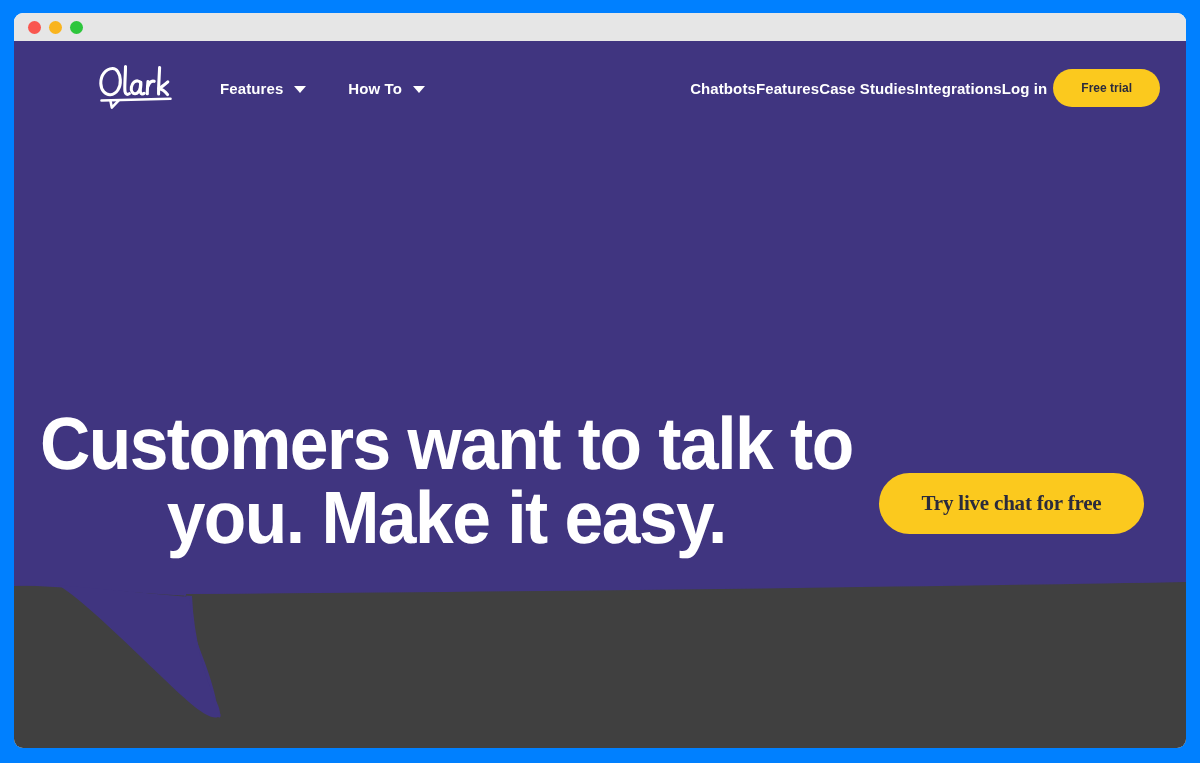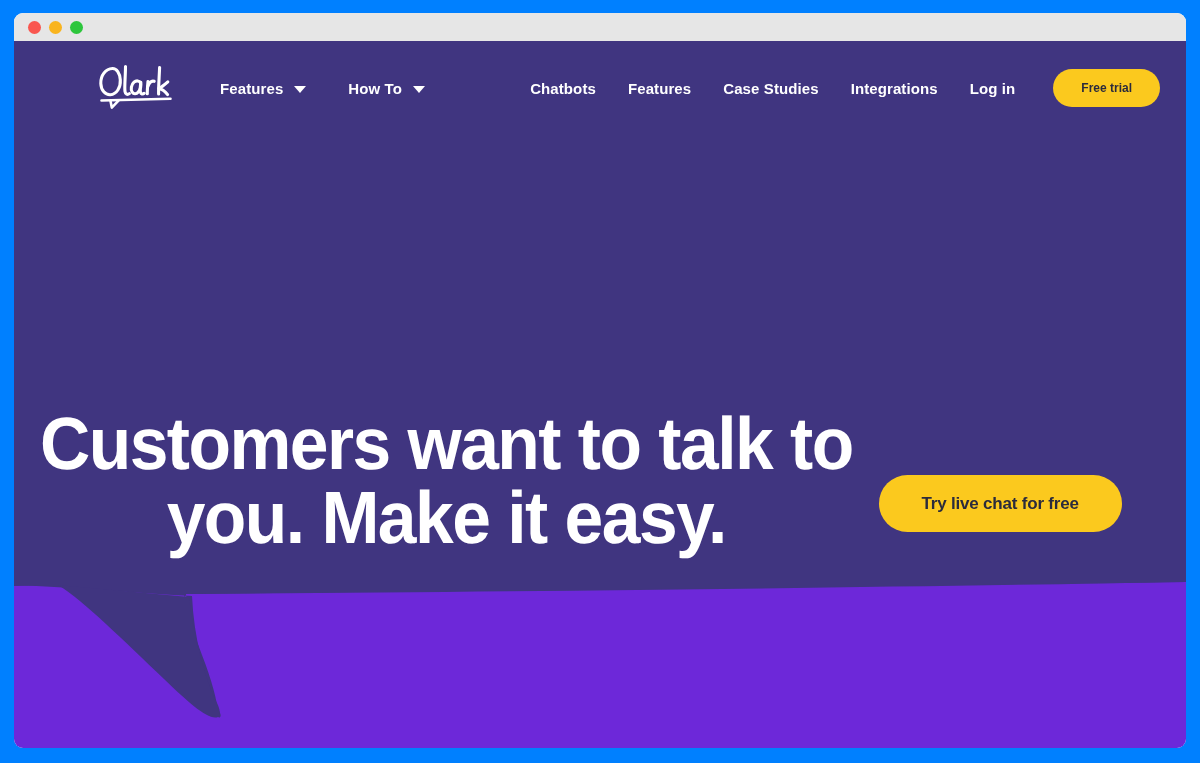--- a/index.html
+++ b/index.html
@@ -50,21 +50,21 @@
     display: block;
   }
   .dot-close   { background: #f9564f; }
   .dot-min     { background: #f9b41e; }
   .dot-max     { background: #2dc63c; }
 
   
   .page-viewport {
     position: relative;
     flex: 1 1 auto;
-    background: #6d28d9;
+    background: #404040;
     overflow: hidden;
   }
 
   
   .bubble-svg {
     position: absolute;
     top: 0;
     left: 0;
     width: 1172px;
     height: 707px;
@@ -95,21 +95,20 @@
   .logo svg { display: block; }
 
   .nav-left {
     display: flex;
     align-items: center;
     gap: 42px;
   }
   .nav-right {
     margin-left: auto;
     display: flex;
-    gap: 32px;
   }
   .nav-item {
     color: #ffffff;
     font-size: 15px;
     font-weight: bold;
     letter-spacing: 0.1px;
     white-space: nowrap;
     display: flex;
     align-items: center;
     gap: 11px;
@@ -163,22 +162,22 @@
     text-align: center;
     letter-spacing: -1.6px;
     max-width: 900px;
     transform: scaleX(0.94);
     text-rendering: geometricPrecision;
   }
   .hero-cta {
     margin-top: 46px;
     background: #fbc91e;
     color: #2b2b3c;
-    font-family: Liberation Sans, sans-serif;
-    font-size: 17px;
+    font-family: Liberation Serif, serif;
+    font-size: 21px;
     font-weight: bold;
     border: none;
     border-radius: 32px;
     padding: 20px 43px;
     cursor: pointer;
     line-height: 1;
     letter-spacing: -0.2px;
   }
 </style>
 </head>

